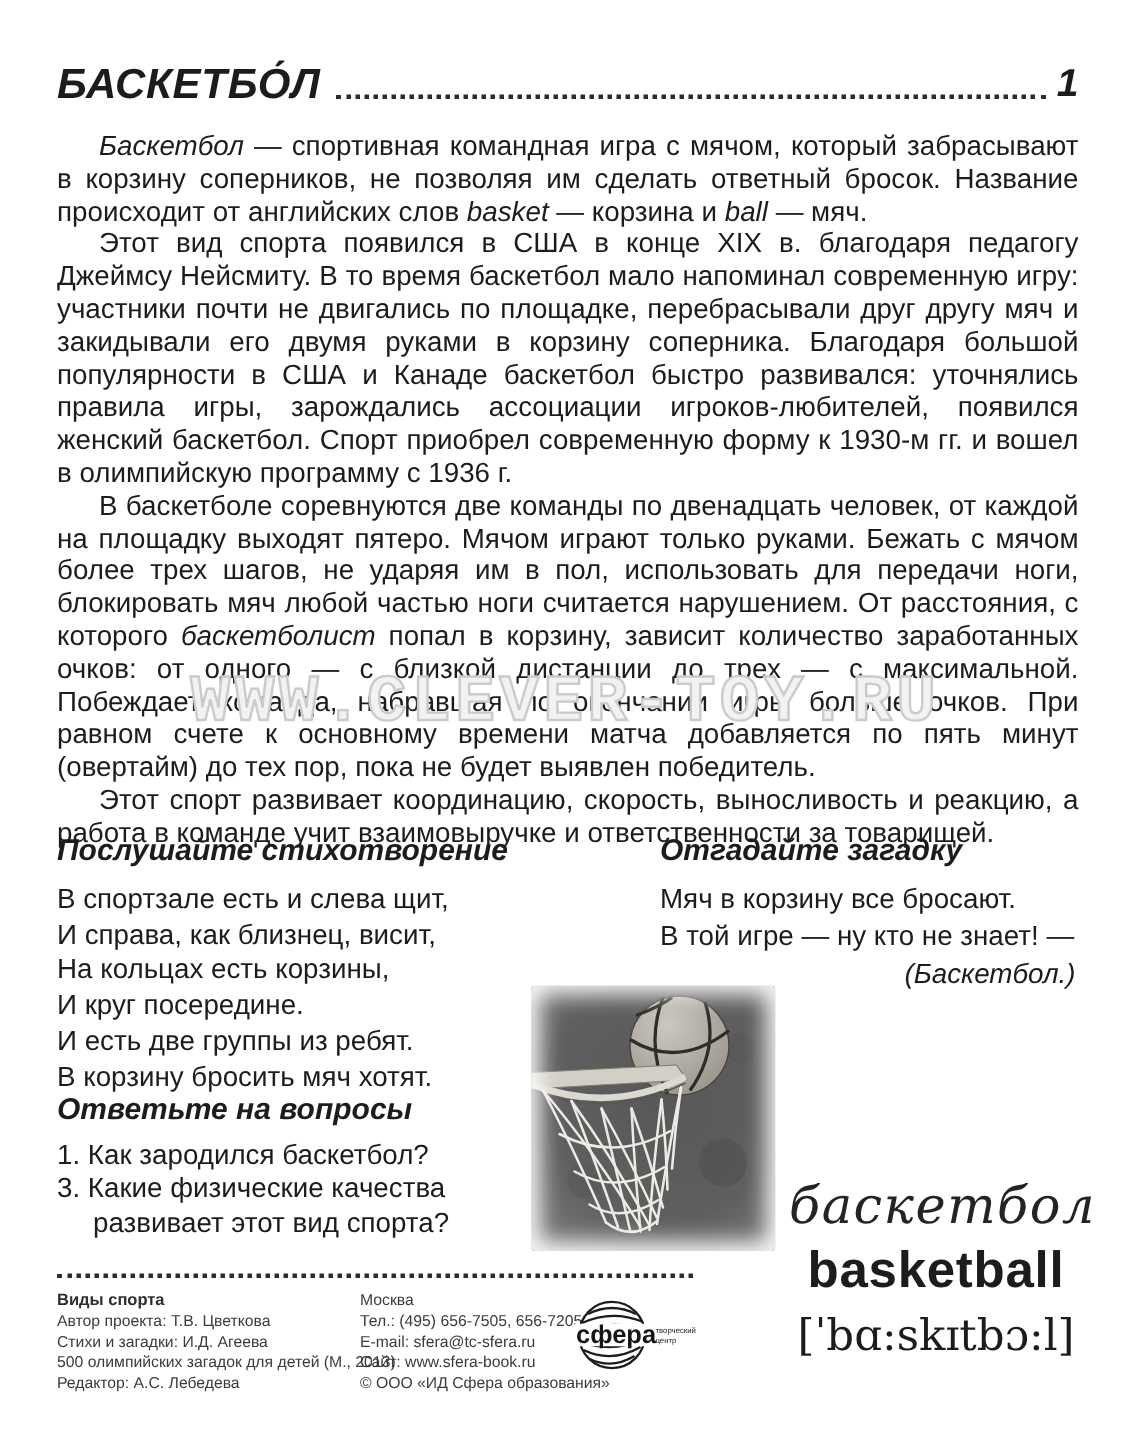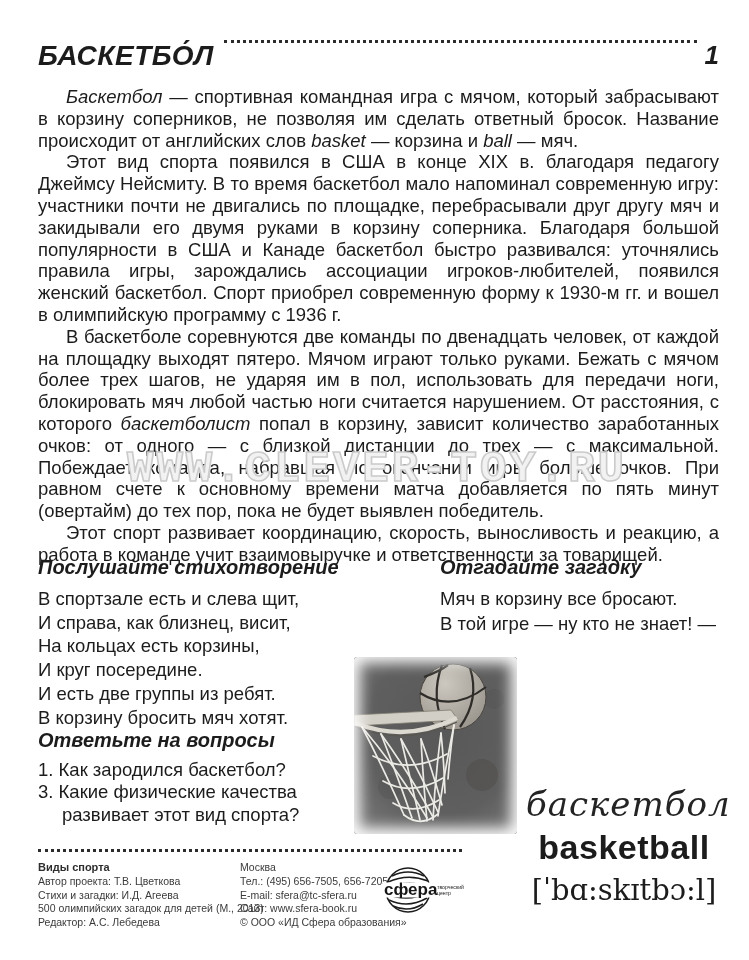--- a/index.html
+++ b/index.html
@@ -2,21 +2,21 @@
 <html><head>
 <meta charset="utf-8">
 <style>
   * { margin:0; padding:0; box-sizing:border-box; }
   html,body { background:#ffffff; }
   .page {
     position:relative; width:749px; height:960px; background:#ffffff;
     font-family:"Liberation Sans", sans-serif; color:#1c1c1c; overflow:hidden;
   }
   
-  .title-row { position:absolute; left:38px; top:40px; width:681px; display:flex; align-items:flex-start; }
+  .title-row { position:absolute; left:38px; top:40px; width:681px; display:flex; align-items:flex-end; }
   .title { font-size:28px; font-weight:bold; font-style:italic; letter-spacing:.5px; white-space:nowrap; }
   .leader { flex:1; border-bottom:3.5px dotted #2c2c2c; margin:0 8px 6px 10px; height:0; }
   .pagenum { font-size:26px; font-weight:bold; font-style:italic; padding-bottom:1px; }
   
   .article { position:absolute; left:38px; top:86px; width:681px; font-size:18.5px; line-height:21.8px; }
   .article p { margin:0; text-indent:28px; text-align:justify; }
   .article em { font-style:italic; }
   
   .watermark {
     position:absolute; left:24px; top:444px; width:706px; text-align:center;
@@ -81,20 +81,21 @@
         <div>В корзину бросить мяч хотят.</div>
       </div>
   </div>
 
   <div class="riddle">
     <div class="section-heading">Отгадайте загадку</div>
     <div class="riddle-lines">
         <div>Мяч в корзину все бросают.</div>
         <div>В той игре — ну кто не знает! —</div>
       </div>
+    <div class="riddle-answer">(Баскетбол.)</div>
   </div>
 
   <div class="questions">
     <div class="section-heading">Ответьте на вопросы</div>
     <div class="questions-list">
         <div>1. Как зародился баскетбол?</div>
         <div>3. Какие физические качества развивает этот вид спорта?</div>
       </div>
   </div>
 

